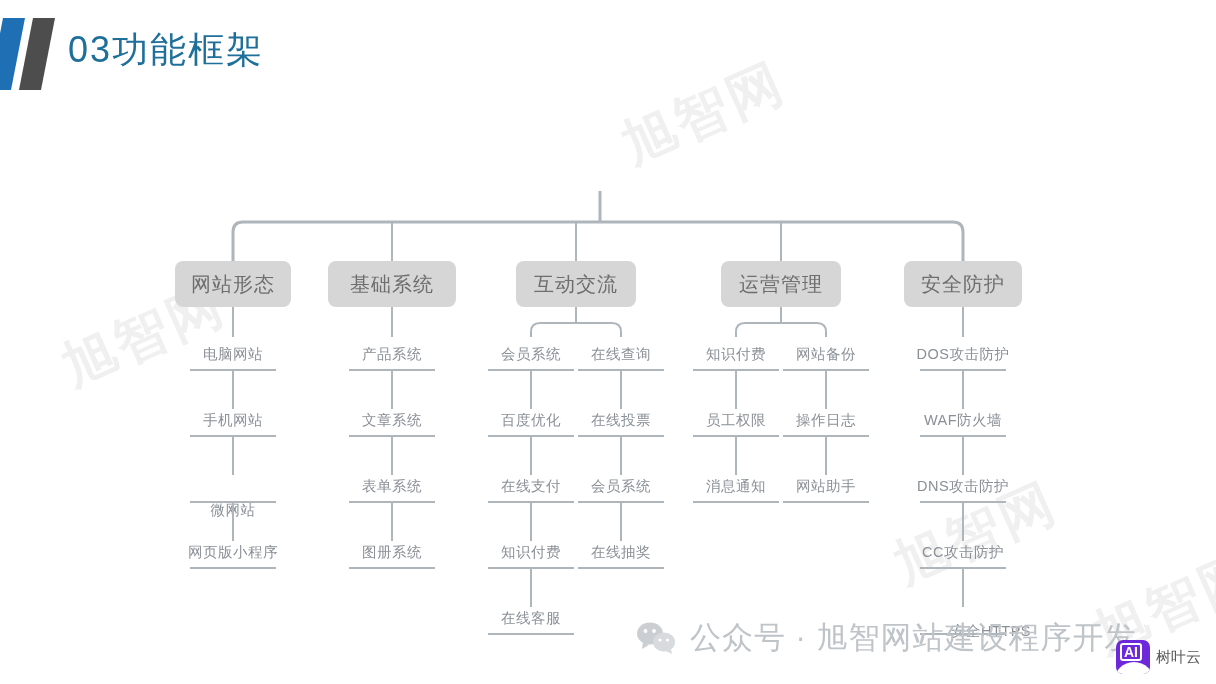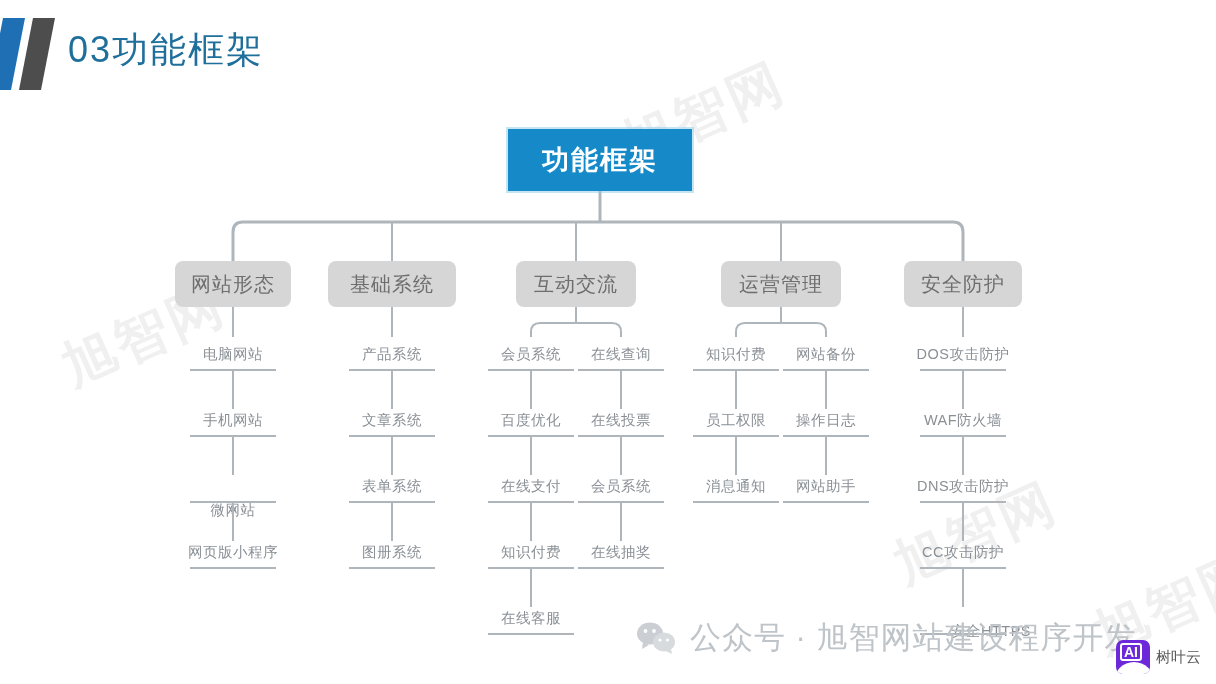--- a/index.html
+++ b/index.html
@@ -213,21 +213,20 @@
       <path d="M392,307 L392,337" stroke="#AEB6BC" stroke-width="2" fill="none" stroke-linecap="butt"></path>
       <path d="M576,307 L576,323" stroke="#AEB6BC" stroke-width="2" fill="none" stroke-linecap="butt"></path>
       <path d="M531,337 L531,332 Q531,323 540,323 L576,323" stroke="#AEB6BC" stroke-width="2" fill="none" stroke-linecap="butt"></path>
       <path d="M621,337 L621,332 Q621,323 612,323 L576,323" stroke="#AEB6BC" stroke-width="2" fill="none" stroke-linecap="butt"></path>
       <path d="M781,307 L781,323" stroke="#AEB6BC" stroke-width="2" fill="none" stroke-linecap="butt"></path>
       <path d="M736,337 L736,332 Q736,323 745,323 L781,323" stroke="#AEB6BC" stroke-width="2" fill="none" stroke-linecap="butt"></path>
       <path d="M826,337 L826,332 Q826,323 817,323 L781,323" stroke="#AEB6BC" stroke-width="2" fill="none" stroke-linecap="butt"></path>
       <path d="M963,307 L963,337" stroke="#AEB6BC" stroke-width="2" fill="none" stroke-linecap="butt"></path>
     </svg>
 
-  <div id="root-node">功能框架</div>
 
   <div id="nodes-layer">
       <div class="cat-box" style="width: 116px; left: 175px;">网站形态</div>
       <div class="leaf" style="left: 233px; top: 345px;">电脑网站</div>
       <div class="rule" style="width: 86px; left: 233px; top: 369px;"></div>
       <div class="vtick" style="left: 233px; top: 369px; height: 40px;"></div>
       <div class="leaf" style="left: 233px; top: 411px;">手机网站</div>
       <div class="rule" style="width: 86px; left: 233px; top: 435px;"></div>
       <div class="vtick" style="left: 233px; top: 435px; height: 40px;"></div>
       <div class="leaf" style="left: 233px; top: 477px; margin-top: 24px;">微网站</div>

